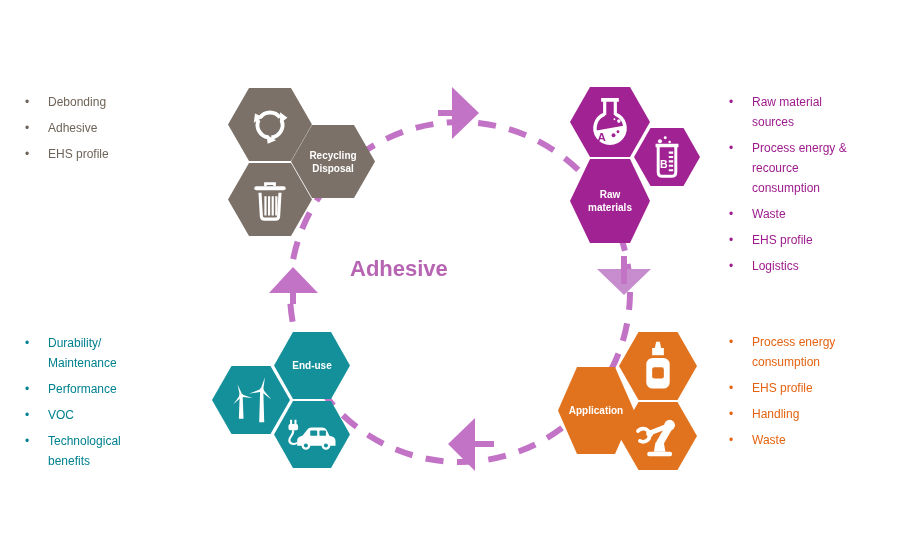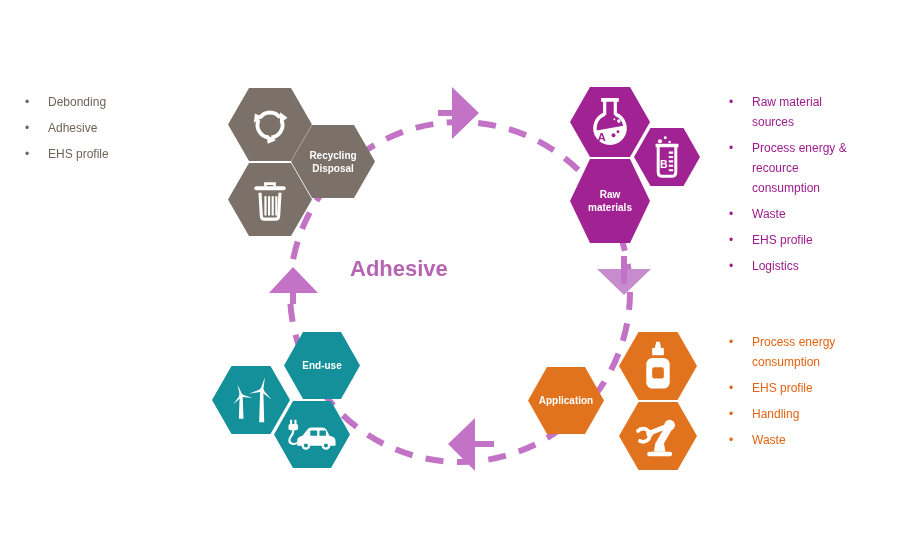--- a/index.html
+++ b/index.html
@@ -120,21 +120,21 @@
       <circle class="fw" cx="10" cy="7" r="2.3"></circle>
       <circle class="fw" cx="16" cy="3" r="1.7"></circle>
       <circle class="fw" cx="21" cy="8" r="1.4"></circle>
     </svg>
   </div>
 
   <div class="hex purple" style="left:570px;top:159px;width:80px;height:84px">
     <span class="hex-label">Raw materials</span>
   </div>
 
-  <div class="hex teal" style="left:284px;top:332px;width:76px;height:67px">
+  <div class="hex teal" style="left:274px;top:332px;width:76px;height:67px">
     <span class="hex-label">End-use</span>
   </div>
 
   <div class="hex teal" style="left:212px;top:366px;width:78px;height:68px">
     <svg width="54" height="50" viewBox="0 0 60 56">
       <g transform="translate(19,23)">
         <polygon class="fw" points="-1.7,1 1.7,1 2.6,26 -2.6,26"></polygon>
         <g transform="rotate(-18)">
           <polygon class="fw" points="-1.6,1 1.6,1 0,-13"></polygon>
           <polygon class="fw" transform="rotate(120)" points="-1.6,1 1.6,1 0,-13"></polygon>
@@ -172,21 +172,21 @@
 
   <div class="hex orange" style="left:619px;top:332px;width:78px;height:68px">
     <svg width="36" height="52" viewBox="0 0 40 56">
       <polygon class="fw" points="18,1 22,1 23.5,8 16.5,8"></polygon>
       <rect class="fw" x="13.5" y="8" width="13" height="8"></rect>
       <rect class="fw" x="7" y="19" width="26" height="34" rx="7"></rect>
       <rect x="13.5" y="29.5" width="13" height="12.5" rx="2.5" fill="var(--orange)"></rect>
     </svg>
   </div>
 
-  <div class="hex orange" style="left:528px;top:367px;width:76px;height:67px">
+  <div class="hex orange" style="left:558px;top:367px;width:76px;height:87px">
     <span class="hex-label">Application</span>
   </div>
 
   <div class="hex orange" style="left:619px;top:402px;width:78px;height:68px">
     <svg width="48" height="44" viewBox="0 0 58 52">
       <rect class="fw" x="16" y="45" width="30" height="5.5" rx="2.5"></rect>
       <polygon class="fw" points="24,45 26,34 36,34 38,45"></polygon>
       <line class="sw" x1="31" y1="35" x2="43" y2="14" stroke-width="9" stroke-linecap="round"></line>
       <circle class="fw" cx="43" cy="13" r="6.5"></circle>
       <circle cx="43" cy="13" r="2.2" fill="var(--orange)"></circle>
@@ -211,20 +211,28 @@
       <li>Raw material
 sources</li>
       <li>Process energy &amp;
 recource
 consumption</li>
       <li>Waste</li>
       <li>EHS profile</li>
       <li>Logistics</li>
     </ul>
 
+  <ul class="bullets c-teal" style="left:22px;top:333px">
+      <li>Durability/
+Maintenance</li>
+      <li>Performance</li>
+      <li>VOC</li>
+      <li>Technological
+benefits</li>
+    </ul>
 
   <ul class="bullets c-orange" style="left:726px;top:332px">
       <li>Process energy
 consumption</li>
       <li>EHS profile</li>
       <li>Handling</li>
       <li>Waste</li>
     </ul>
 </div>
 

